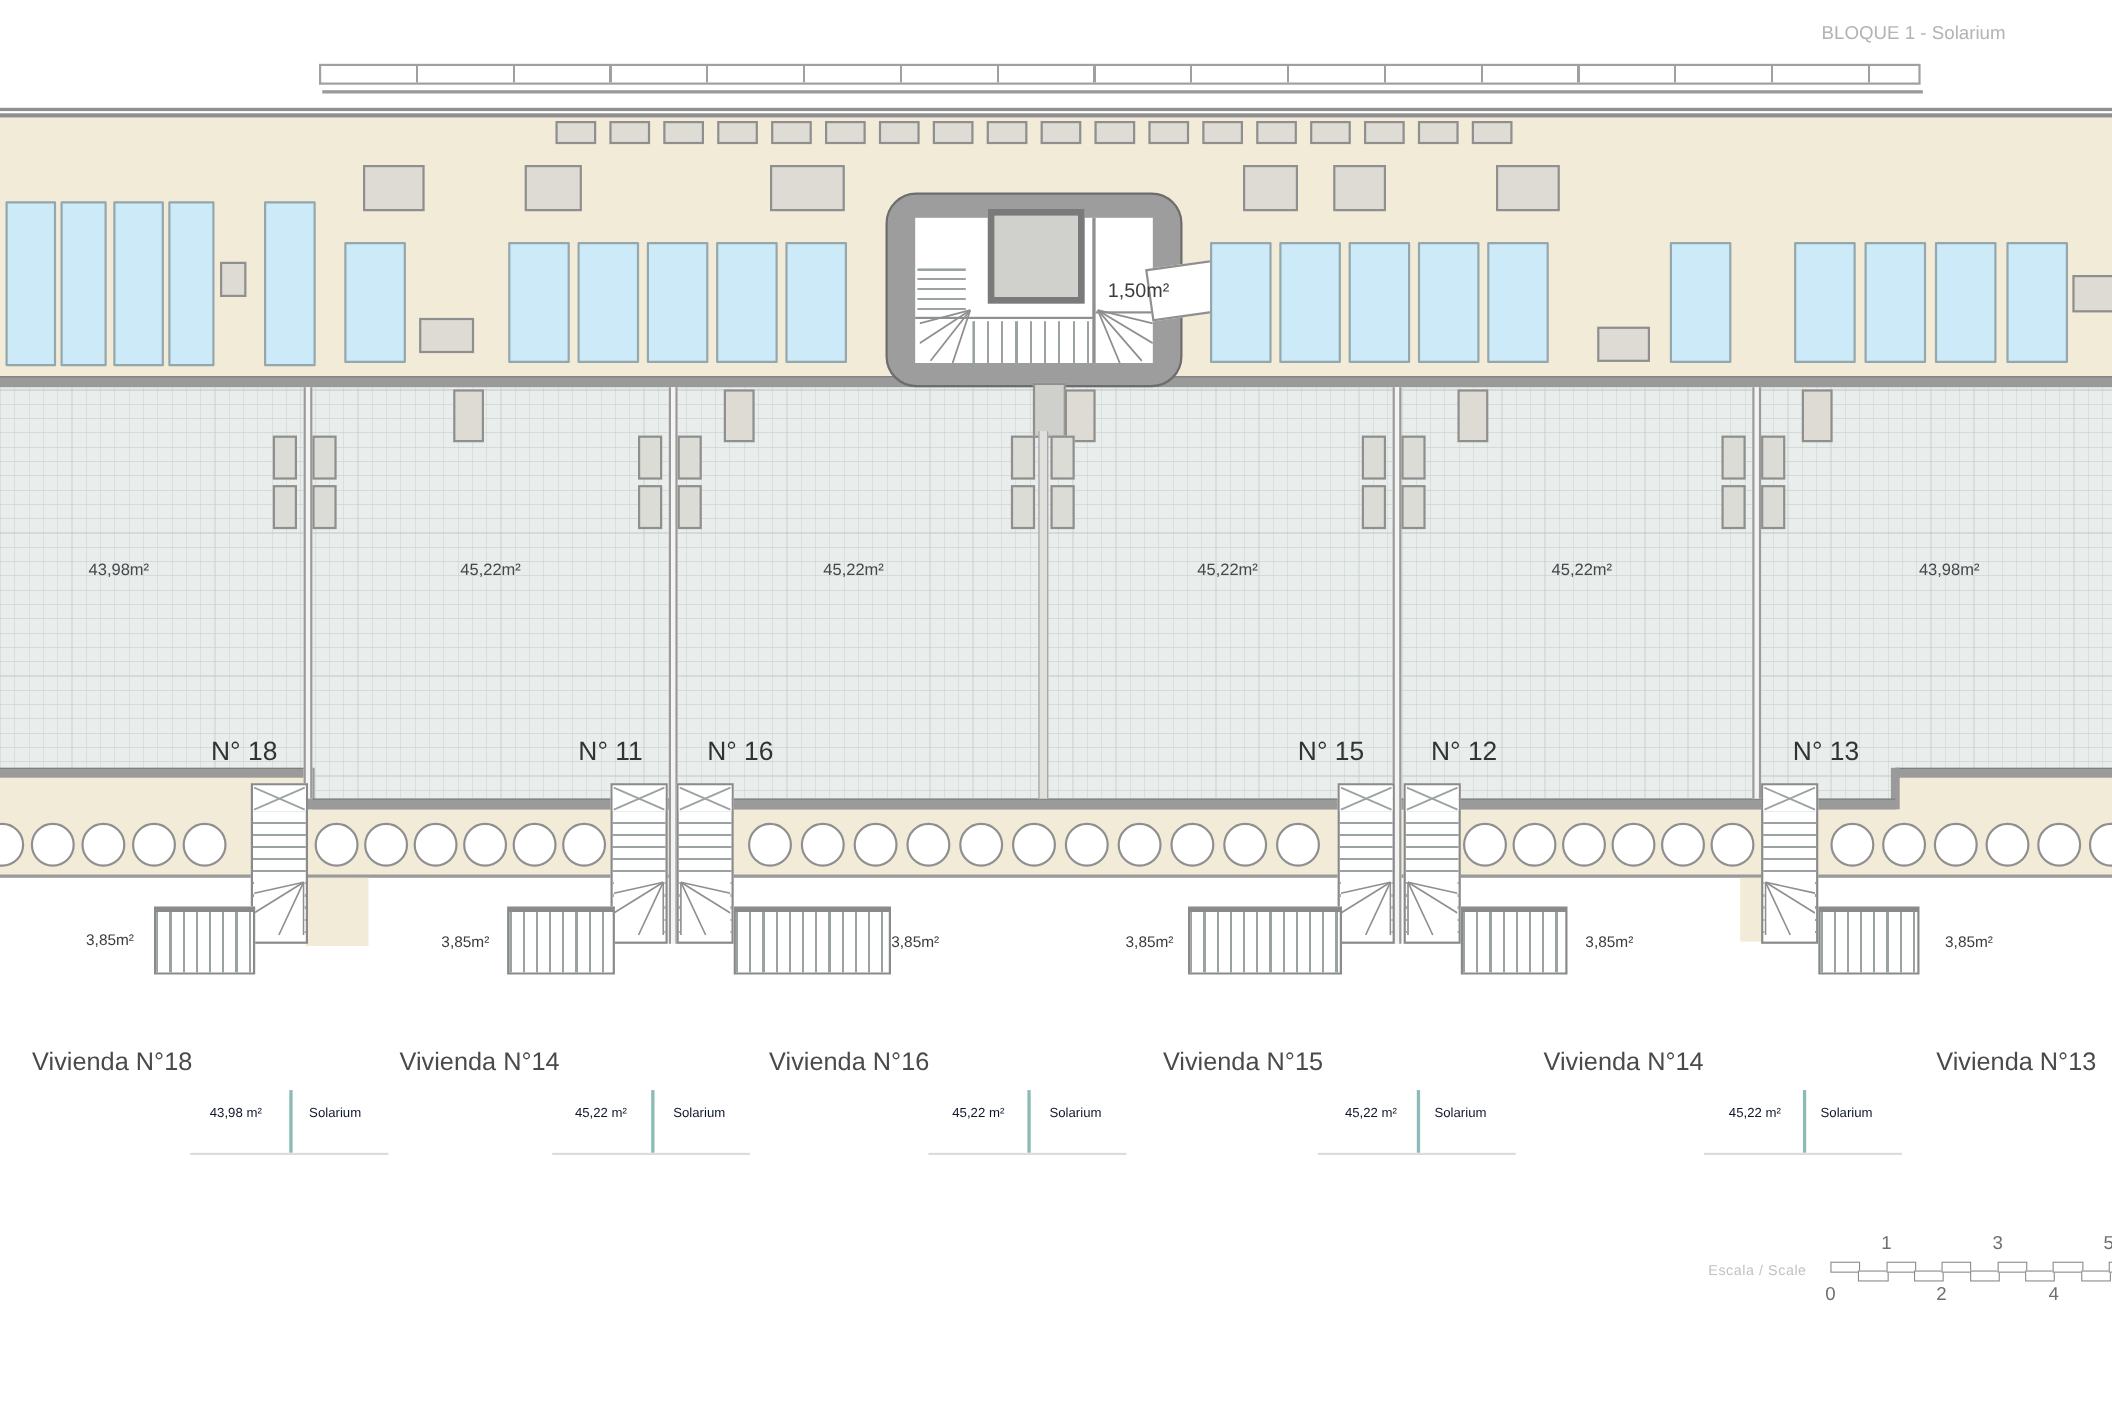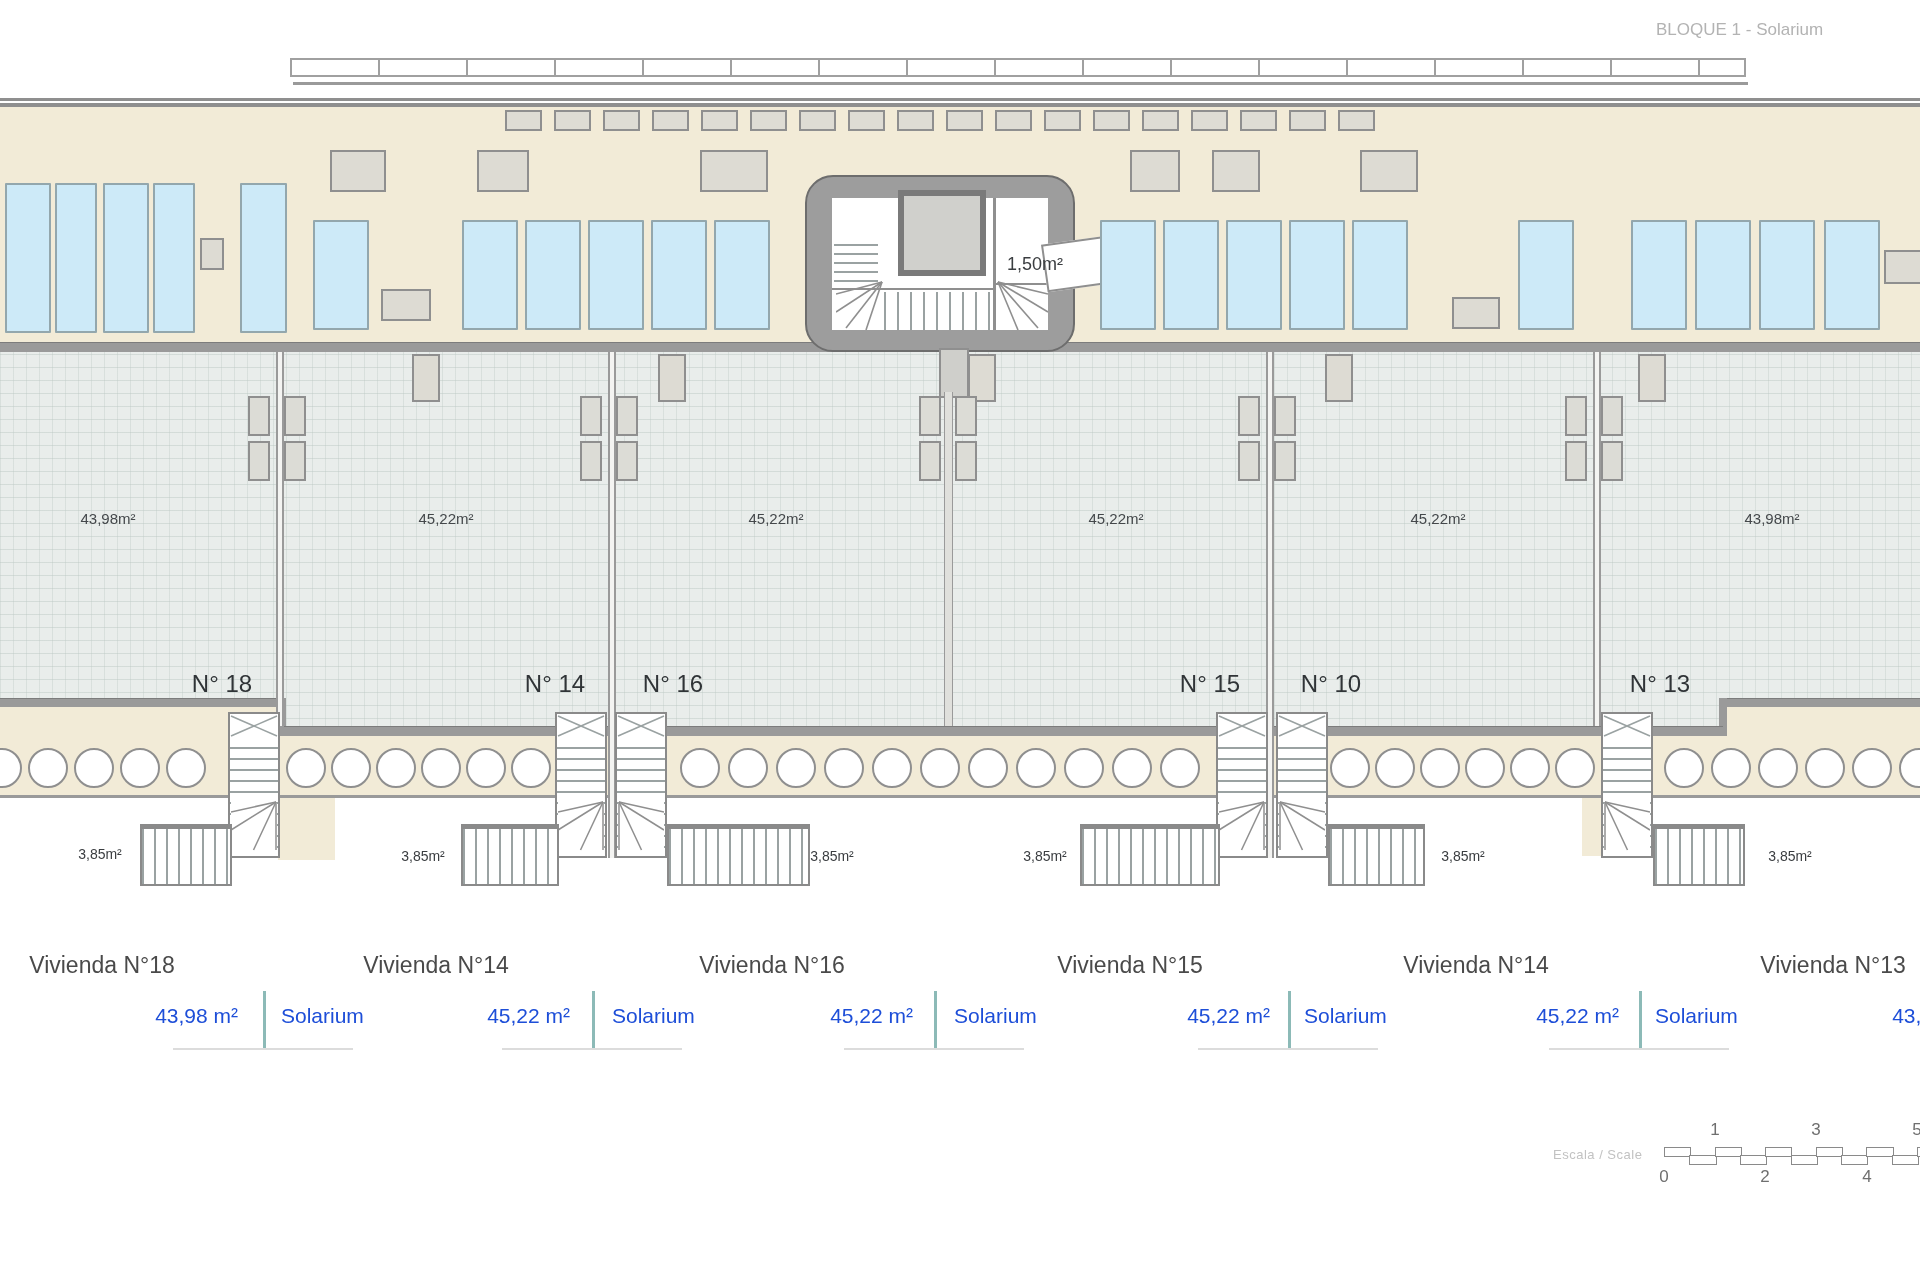--- a/index.html
+++ b/index.html
@@ -38,21 +38,21 @@
   .teal{position:absolute;width:3px;background:#8cbab7;}
   .subline{position:absolute;height:2px;background:#dcdcdc;}
   .seg{position:absolute;background:#fff;border:1.5px solid #8a8a8a;}
   
   .doc-title{font-size:17px;color:#b3b3b3;margin-left:12px;}
   .unit-num{font-size:24px;color:#303437;}
   .unit-area{font-size:15px;color:#44484b;}
   .stair-area{font-size:14px;color:#3a3d40;}
   .sw-area{font-size:18px;color:#3a3d40;}
   .leg-title{font-size:23px;color:#4a4a4a;}
-  .leg-row{font-size:21px;color:#1d4ed8;}
+  .leg-row{font-size:12px;color:#0f172a;}
   .scale-label{font-size:13px;color:#c2c2c2;letter-spacing:.5px;}
   .scale-num{font-size:17px;color:#6f6f6f;}
 </style>
 </head>
 <body>
 
 <div id="screen">
 
   <div class="txt doc-title" style="left:1644px;top:20px;">BLOQUE 1 - Solarium</div>
 
@@ -109,24 +109,24 @@
   <div class="abs" style="left:944px;top:392px;width:7px;height:334px;background:#e0e0dc;border-left:1.5px solid #9a9a9a;border-right:1.5px solid #9a9a9a;"></div>
 
   <div class="txt unit-area center" style="left:108px;top:510px;">43,98m²</div>
   <div class="txt unit-area center" style="left:446px;top:510px;">45,22m²</div>
   <div class="txt unit-area center" style="left:776px;top:510px;">45,22m²</div>
   <div class="txt unit-area center" style="left:1116px;top:510px;">45,22m²</div>
   <div class="txt unit-area center" style="left:1438px;top:510px;">45,22m²</div>
   <div class="txt unit-area center" style="left:1772px;top:510px;">43,98m²</div>
 
   <div class="txt unit-num center" style="left:222px;top:670px;">N° 18</div>
-  <div class="txt unit-num center" style="left:555px;top:670px;">N° 14</div>
+  <div class="txt unit-num center" style="left:555px;top:670px;">N° 11</div>
   <div class="txt unit-num center" style="left:673px;top:670px;">N° 16</div>
   <div class="txt unit-num center" style="left:1210px;top:670px;">N° 15</div>
-  <div class="txt unit-num center" style="left:1331px;top:670px;">N° 10</div>
+  <div class="txt unit-num center" style="left:1331px;top:670px;">N° 12</div>
   <div class="txt unit-num center" style="left:1660px;top:670px;">N° 13</div>
 
   <div class="txt stair-area center" style="left:100px;top:846px;">3,85m²</div>
   <div class="txt stair-area center" style="left:423px;top:848px;">3,85m²</div>
   <div class="txt stair-area center" style="left:832px;top:848px;">3,85m²</div>
   <div class="txt stair-area center" style="left:1045px;top:848px;">3,85m²</div>
   <div class="txt stair-area center" style="left:1463px;top:848px;">3,85m²</div>
   <div class="txt stair-area center" style="left:1790px;top:848px;">3,85m²</div>
 
   <div class="txt leg-title center" style="left:102px;top:952px;">Vivienda N°18</div>

